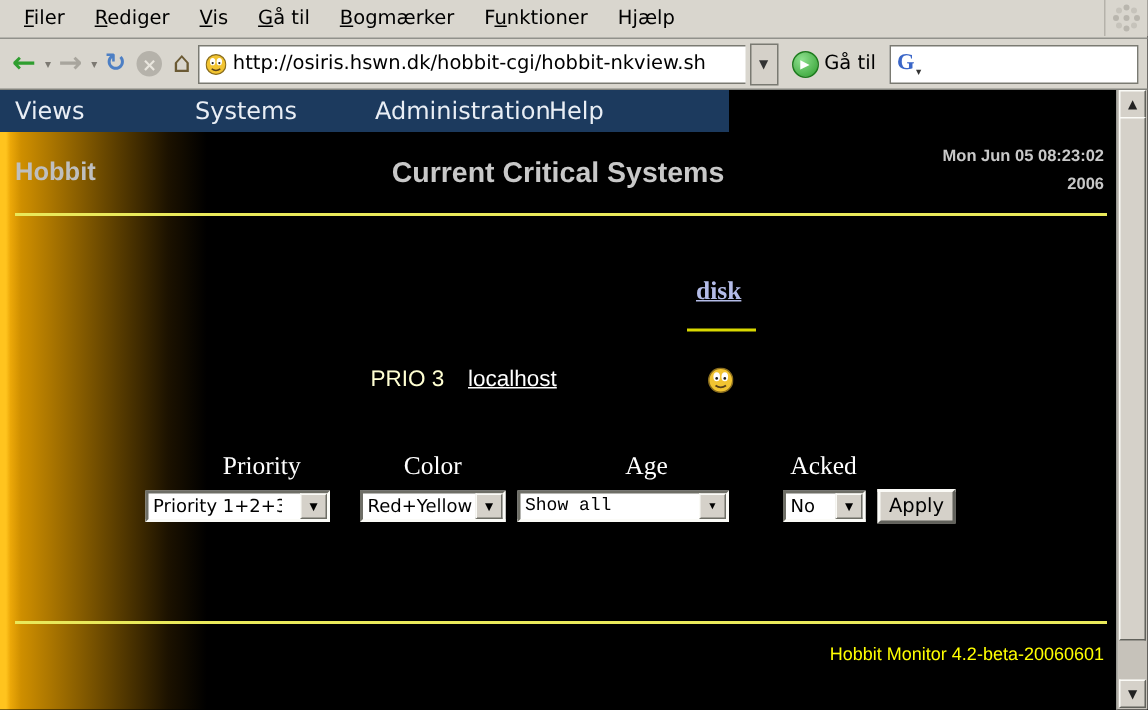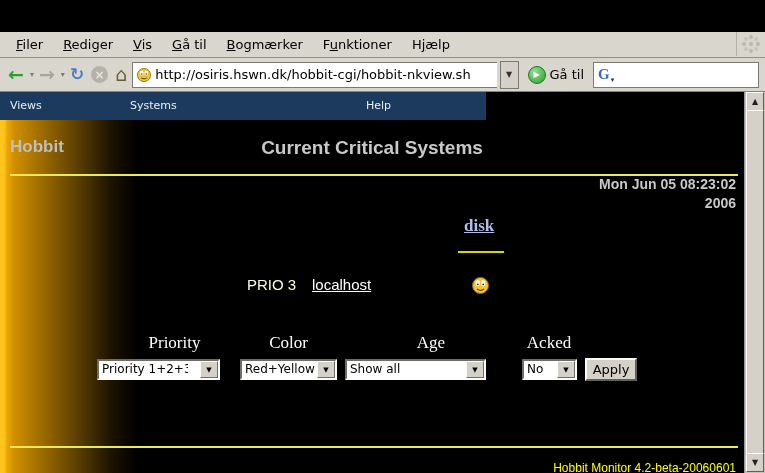--- a/index.html
+++ b/index.html
@@ -6,21 +6,21 @@
   body{
     width:765px;height:473px;position:relative;overflow:hidden;
     font-family:"DejaVu Sans","Liberation Sans",sans-serif;
     background:#000;
   }
   .window{position:absolute;inset:0;display:flex;flex-direction:column;}
 
   
   .menubar{
     height:25px;background:#d9d6ce;border-bottom:1px solid #91918b;
-    display:flex;align-items:center;padding-left:6px;flex:none;position:relative;margin-top:32px;
+    display:flex;align-items:center;padding-left:6px;flex:none;position:relative;
   }
   .menu-item{font-size:13px;color:#000;padding:0 10px;line-height:25px;cursor:default;white-space:nowrap;}
   .menu-item u{text-decoration:underline;}
   .throbber{
     position:absolute;right:0;top:0;width:28px;height:24px;background:#d9d6ce;
     border-left:1px solid #b5b2aa;display:flex;align-items:center;justify-content:center;
   }
   .throbber-dots{
     width:4px;height:4px;border-radius:50%;background:#b9b6ae;
     box-shadow:0 -7px 0 #b9b6ae,0 7px 0 #b9b6ae,-7px 0 0 #b9b6ae,7px 0 0 #b9b6ae,
@@ -64,29 +64,29 @@
 
   
   .content-row{flex:1;display:flex;min-height:0;}
   .page{
     position:relative;flex:1;
     background:linear-gradient(90deg,#ffc41e 0px,#ffc41e 4px,#eca808 7px,#cf8f00 14px,#1c1200 112px,#000 138px);
     overflow:hidden;
   }
 
   .navbar{position:absolute;left:0;top:0;width:486px;height:28px;background:#1c3a5e;}
-  .nav-item{position:absolute;top:0;line-height:28px;font-size:11px;color:#e9eef5;cursor:default;}
+  .nav-item{position:absolute;top:0;line-height:28px;font-size:16px;color:#e9eef5;cursor:default;}
   .nav-views{left:10px;} .nav-reports{left:130px;} .nav-admin{left:250px;} .nav-help{left:366px;}
 
   .logo{position:absolute;left:10px;top:45px;font-size:17px;font-weight:bold;color:#bfbfbf;
     font-family:"Liberation Sans",sans-serif;}
   .page-title{position:absolute;left:0;right:0;top:45px;text-align:center;font-size:19px;font-weight:bold;
     color:#c8c8c8;font-family:"Liberation Sans",sans-serif;}
-  .timestamp{position:absolute;right:8px;top:35px;text-align:right;font-size:14px;font-weight:bold;
-    color:#c8c8c8;line-height:19px;font-family:"Liberation Sans",sans-serif;margin-top:48px;}
+  .timestamp{position:absolute;right:8px;top:35px;text-align:right;font-size:11px;font-weight:bold;
+    color:#c8c8c8;line-height:19px;font-family:"Liberation Sans",sans-serif;}
   .rule{position:absolute;left:10px;right:6px;height:2px;background:#e9e95a;}
   .rule-top{top:82px;} .rule-bottom{top:354px;}
 
   .svc-link{position:absolute;left:464px;top:124px;font-family:"Liberation Serif",serif;
     font-weight:bold;font-size:17px;color:#b4bce8;text-decoration:underline;cursor:pointer;}
   .svc-underline{position:absolute;left:458px;top:159px;width:46px;height:2px;background:#d8d800;}
 
   .prio-label{position:absolute;left:247px;top:184px;font-size:15px;color:#ffffd2;
     font-family:"Liberation Sans",sans-serif;}
   .host-link{position:absolute;left:312px;top:184px;font-size:15px;color:#fff;
@@ -95,21 +95,21 @@
 
   .filter-label{position:absolute;top:241px;text-align:center;font-family:"Liberation Serif",serif;
     font-size:17px;color:#fff;}
   .fl-0{left:113px;width:123px;} .fl-1{left:240px;width:97px;}
   .fl-2{left:345px;width:172px;} .fl-3{left:514px;width:70px;}
 
   .dd{position:absolute;top:267px;height:21px;box-sizing:border-box;background:#fff;
     border:2px solid;border-color:#6e6e66 #fbfbf7 #fbfbf7 #6e6e66;
     display:flex;align-items:stretch;cursor:default;}
   .dd-0{left:97px;width:123px;gap:12px;} .dd-1{left:240px;width:97px;}
-  .dd-2{left:345px;width:141px;} .dd-3{left:522px;width:55px;}
+  .dd-2{left:345px;width:141px;font-family:Liberation Mono, monospace;} .dd-3{left:522px;width:55px;}
   .dd-text{flex:1;font-size:12px;color:#000;padding:1px 3px 0;white-space:nowrap;overflow:hidden;}
   .dd-btn{width:16px;background:#d5d1c9;border:1px solid;border-color:#fbfbf7 #6e6e66 #6e6e66 #fbfbf7;
     display:flex;align-items:center;justify-content:center;font-size:7px;color:#000;flex:none;}
   .apply-btn{position:absolute;left:585px;top:266px;width:52px;height:23px;box-sizing:border-box;
     background:#d5d1c9;border:2px solid;border-color:#fbfbf7 #61615b #61615b #fbfbf7;
     font-size:13px;color:#000;display:flex;align-items:center;justify-content:center;cursor:pointer;
     font-family:"DejaVu Sans",sans-serif;}
 
   .page-footer{position:absolute;right:8px;top:369px;font-size:12px;color:#ffff00;
     font-family:"Liberation Sans",sans-serif;}
@@ -199,20 +199,21 @@
       <span class="g-caret">▾</span>
     </div>
   </div>
 
   <div class="content-row">
     <div class="page">
 
       <div class="navbar">
         <span class="nav-item nav-views">Views</span>
         <span class="nav-item nav-reports">Systems</span>
+        <span class="nav-item nav-admin">Administration</span>
         <span class="nav-item nav-help">Help</span>
       </div>
 
       <div class="logo">Hobbit</div>
       <div class="page-title">Current Critical Systems</div>
       <div class="timestamp">
         <div>Mon Jun 05 08:23:02</div>
         <div>2006</div>
       </div>
       <div class="rule rule-top"></div>

